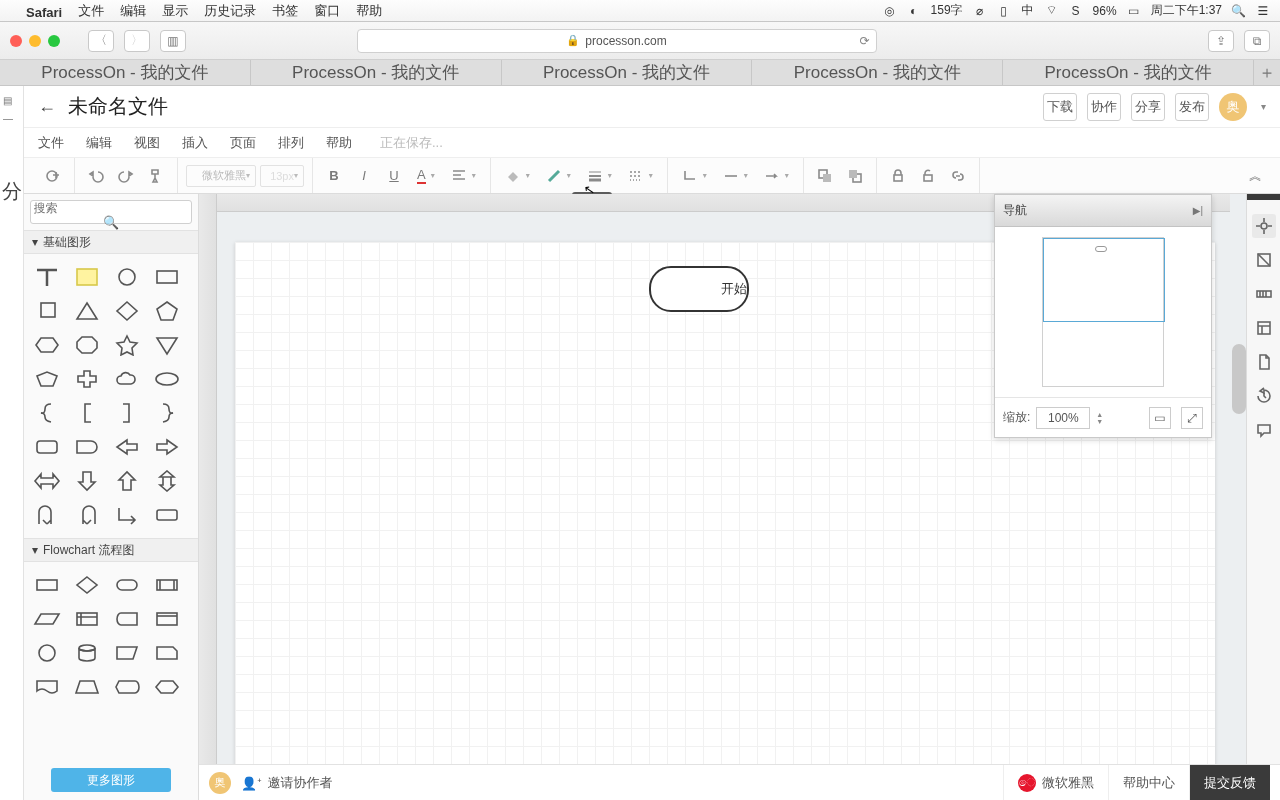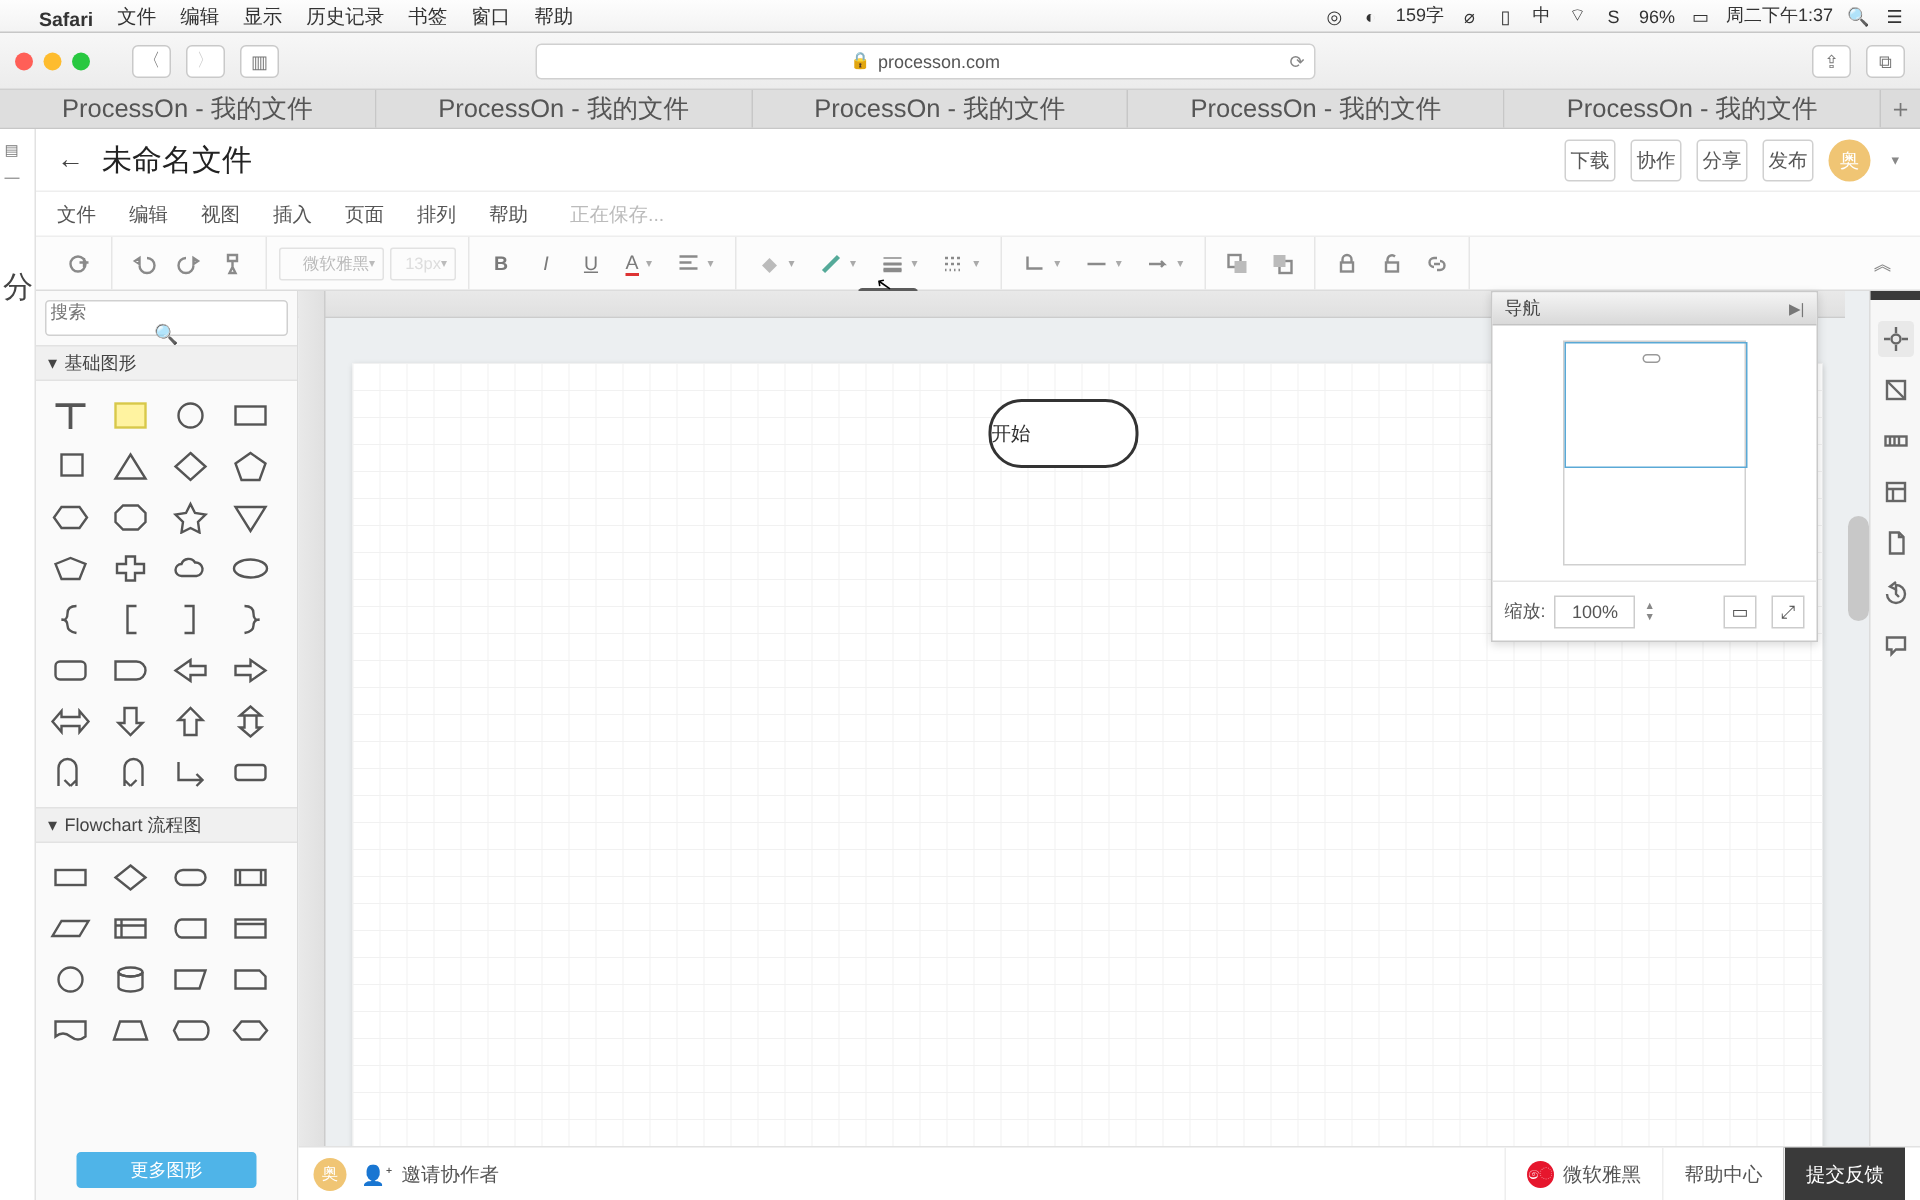--- a/index.html
+++ b/index.html
@@ -78,31 +78,31 @@
 .shape-cell.note svg rect{ fill:#fff3a0; stroke:#d8c84a;}
 .more-shapes{ margin:6px auto 8px; width:120px; height:24px; background:#4fb4e8; color:#fff; border-radius:3px; display:flex; align-items:center; justify-content:center; font-size:12px;}
 
 
 .canvas-wrap{ flex:1; position:relative; background:#eceff1; }
 .ruler-h{ position:absolute; top:0; left:0; right:16px; height:18px; background:linear-gradient(#e9e9e9,#e0e0e0); border-bottom:1px solid #ccc;}
 .ruler-v{ position:absolute; top:0; left:0; bottom:36px; width:18px; background:linear-gradient(90deg,#e9e9e9,#e0e0e0); border-right:1px solid #ccc;}
 .page{ position:absolute; top:48px; left:36px; width:980px; height:560px; background:#fff; box-shadow:0 1px 4px rgba(0,0,0,.15);
   background-image: linear-gradient(#f1f1f1 1px, transparent 1px), linear-gradient(90deg,#f1f1f1 1px, transparent 1px);
   background-size:18px 18px;}
-.node-start{ position:absolute; top:24px; left:424px; width:100px; height:46px; border:2px solid #333; border-radius:22px; background:#fff; display:flex; align-items:center; justify-content:flex-start; font-size:13px; color:#333;}
+.node-start{ position:absolute; top:24px; left:414px; width:100px; height:46px; border:2px solid #333; border-radius:22px; background:#fff; display:flex; align-items:center; justify-content:flex-end; font-size:13px; color:#333;}
 
 
 .right-rail{ width:34px; background:#f7f7f7; border-left:1px solid #dcdcdc; display:flex; flex-direction:column; align-items:center; padding-top:4px; gap:10px;}
 .right-rail .rbtn{ width:24px; height:24px; display:flex; align-items:center; justify-content:center; color:#666;}
 .right-rail .rbtn svg{width:18px;height:18px;stroke:#666;fill:none;stroke-width:1.6;}
 .right-rail .rbtn.active{ background:#e9e9e9; border-radius:3px;}
 
 
 .nav-panel{ position:absolute; top:0; right:34px; width:218px; background:#fff; border:1px solid #c9c9c9; box-shadow:0 2px 6px rgba(0,0,0,.15);}
-.nav-panel .hd{ height:22px; background:linear-gradient(#f4f4f4,#d9d9d9); border-bottom:1px solid #c3c3c3; display:flex; align-items:center; padding:0 8px; font-size:12px; color:#444; justify-content:space-between;}
+.nav-panel .hd{ height:32px; background:linear-gradient(#f4f4f4,#d9d9d9); border-bottom:1px solid #c3c3c3; display:flex; align-items:center; padding:0 8px; font-size:12px; color:#444; justify-content:space-between;}
 .nav-panel .mini{ height:170px; padding:10px; display:flex; align-items:flex-start; justify-content:center;}
 .nav-panel .mini .mpage{ width:122px; height:150px; border:1px solid #d0d0d0; position:relative;}
 .nav-panel .mini .viewport{ position:absolute; top:0; left:0; width:122px; height:84px; border:1px solid #5aa9d6;}
 .nav-panel .mini .mnode{ position:absolute; top:8px; left:52px; width:12px; height:6px; border:1px solid #999; border-radius:3px;}
 .nav-panel .zoomrow{ height:40px; border-top:1px solid #e5e5e5; display:flex; align-items:center; padding:4px 8px; gap:6px; font-size:12px; color:#555;}
 .nav-panel .zoombox{ width:54px; height:22px; border:1px solid #ccc; display:flex; align-items:center; justify-content:center; font-size:12px;}
 .nav-panel .spin{ width:12px; display:flex; flex-direction:column; font-size:7px; color:#888; line-height:7px;}
 .nav-panel .zico{ width:22px;height:22px;border:1px solid #ccc; display:flex;align-items:center;justify-content:center; margin-left:4px;}
 
 

